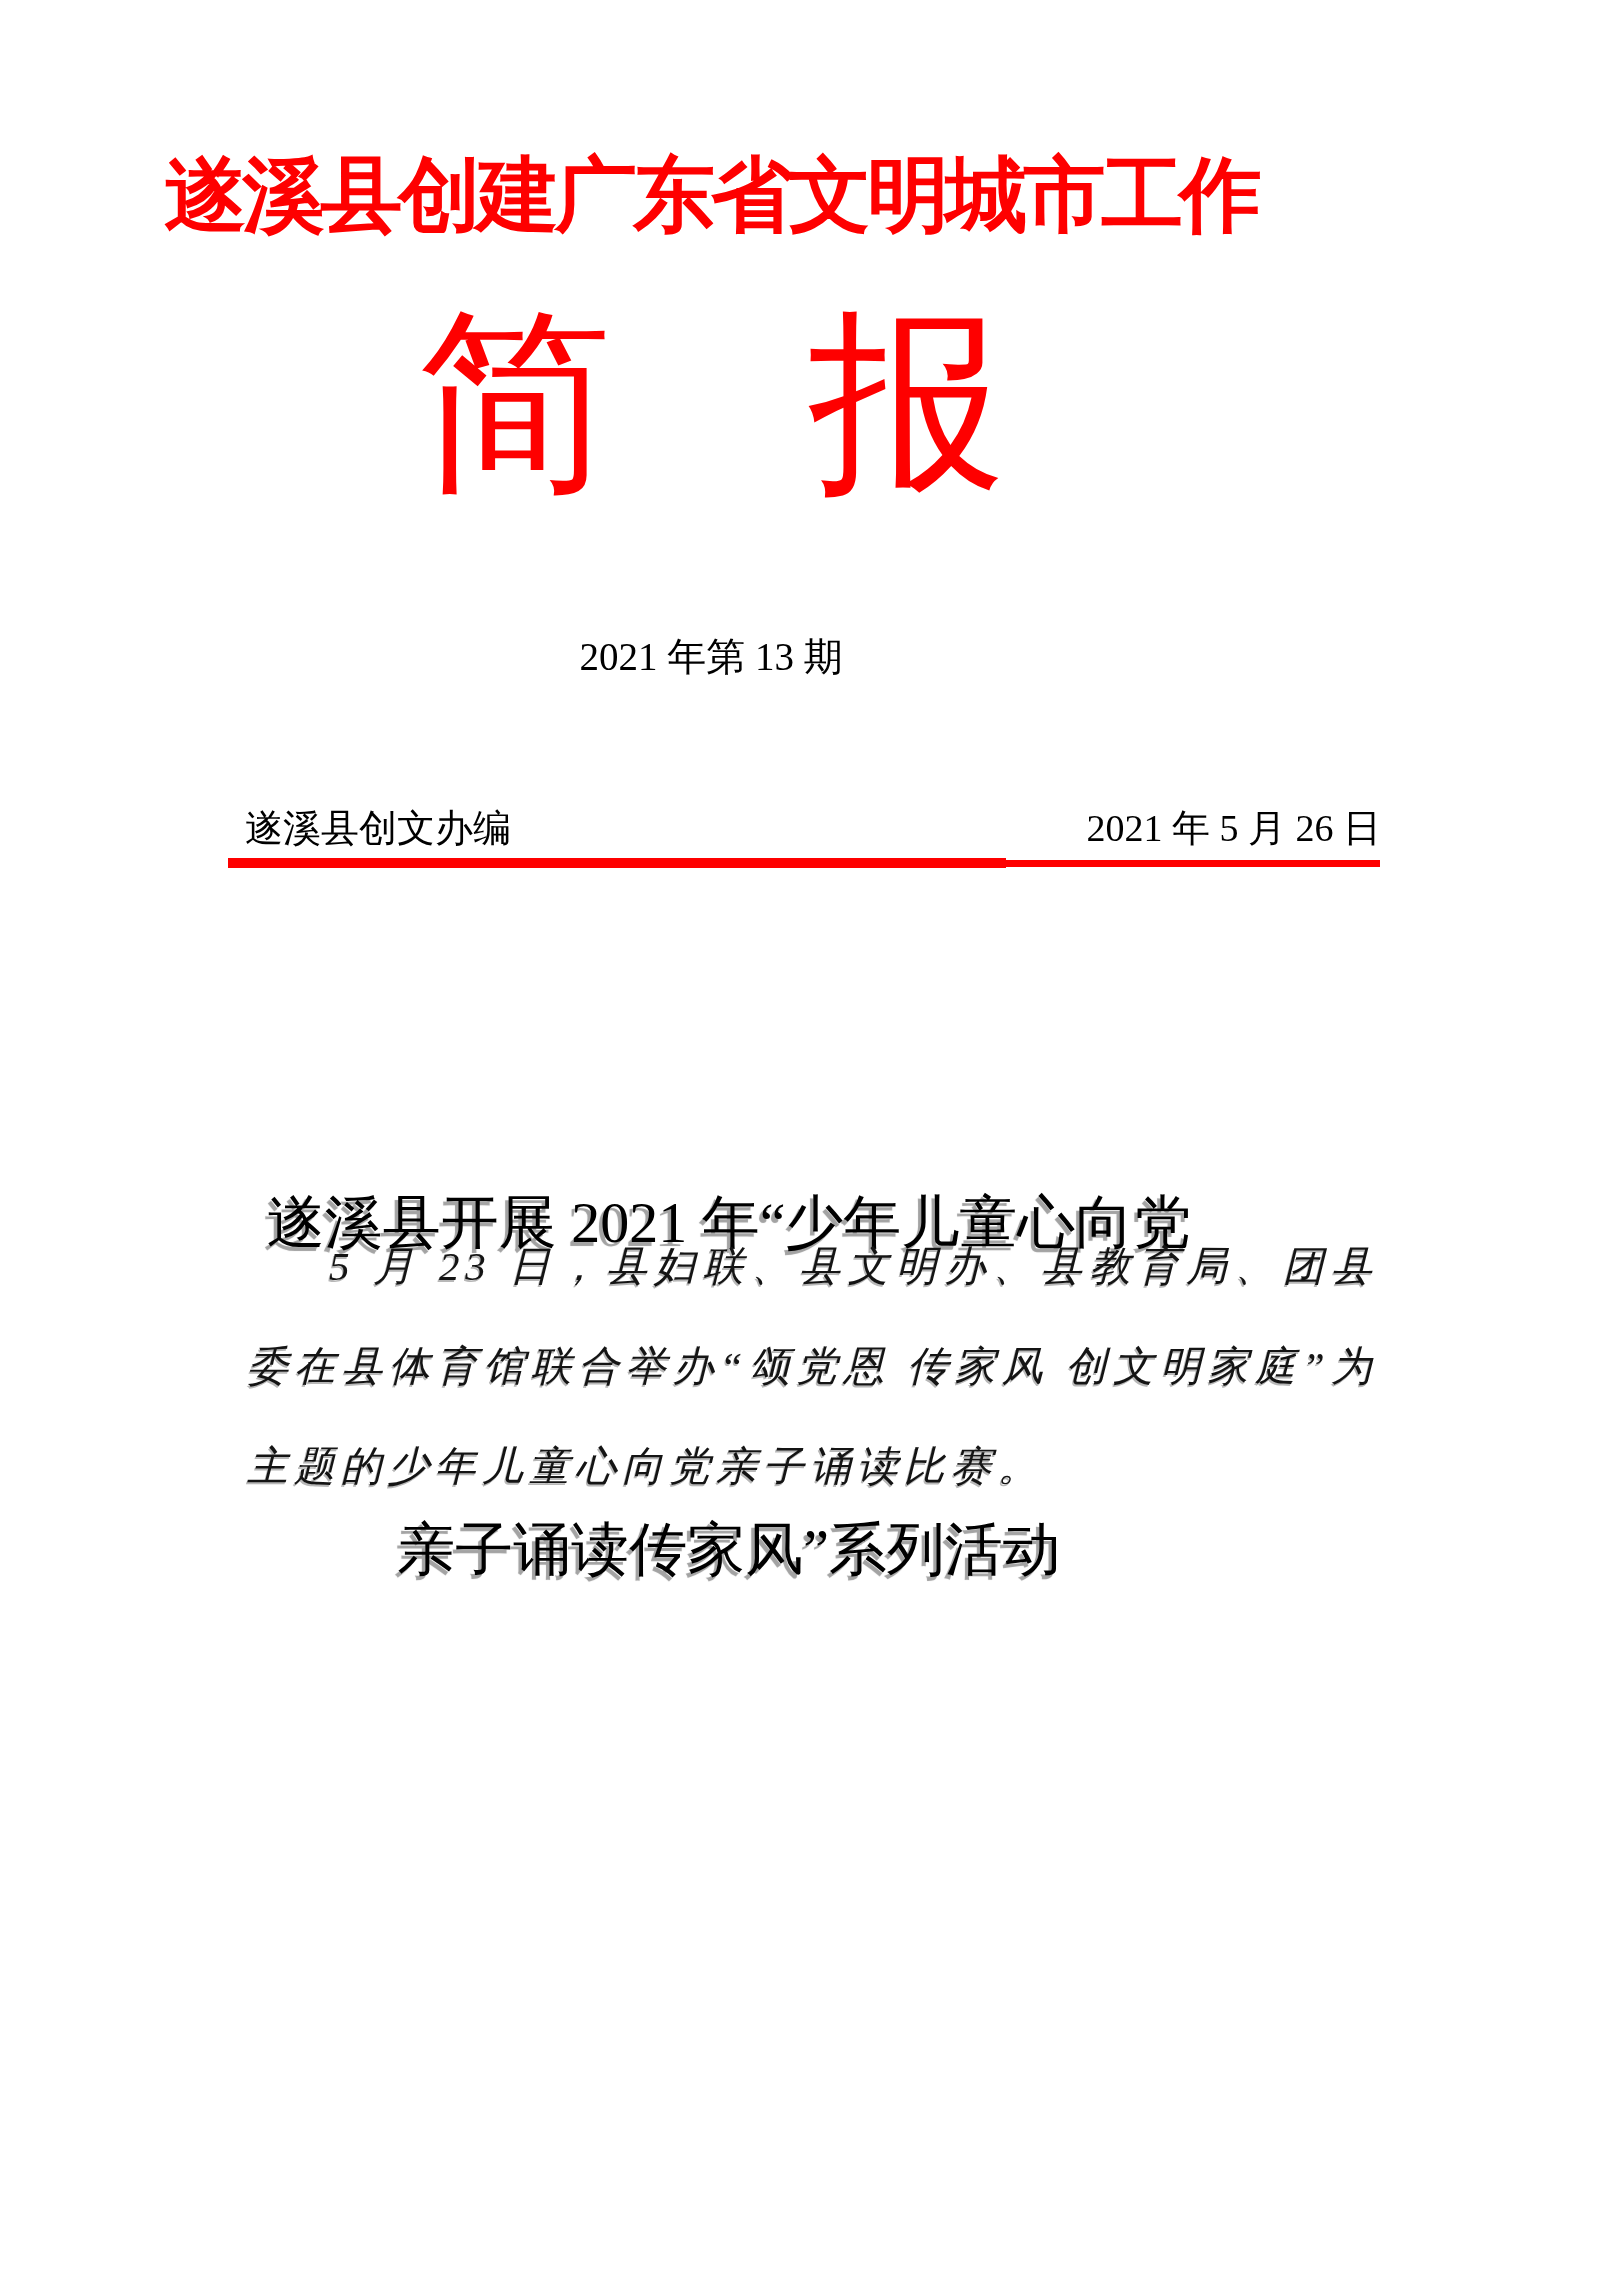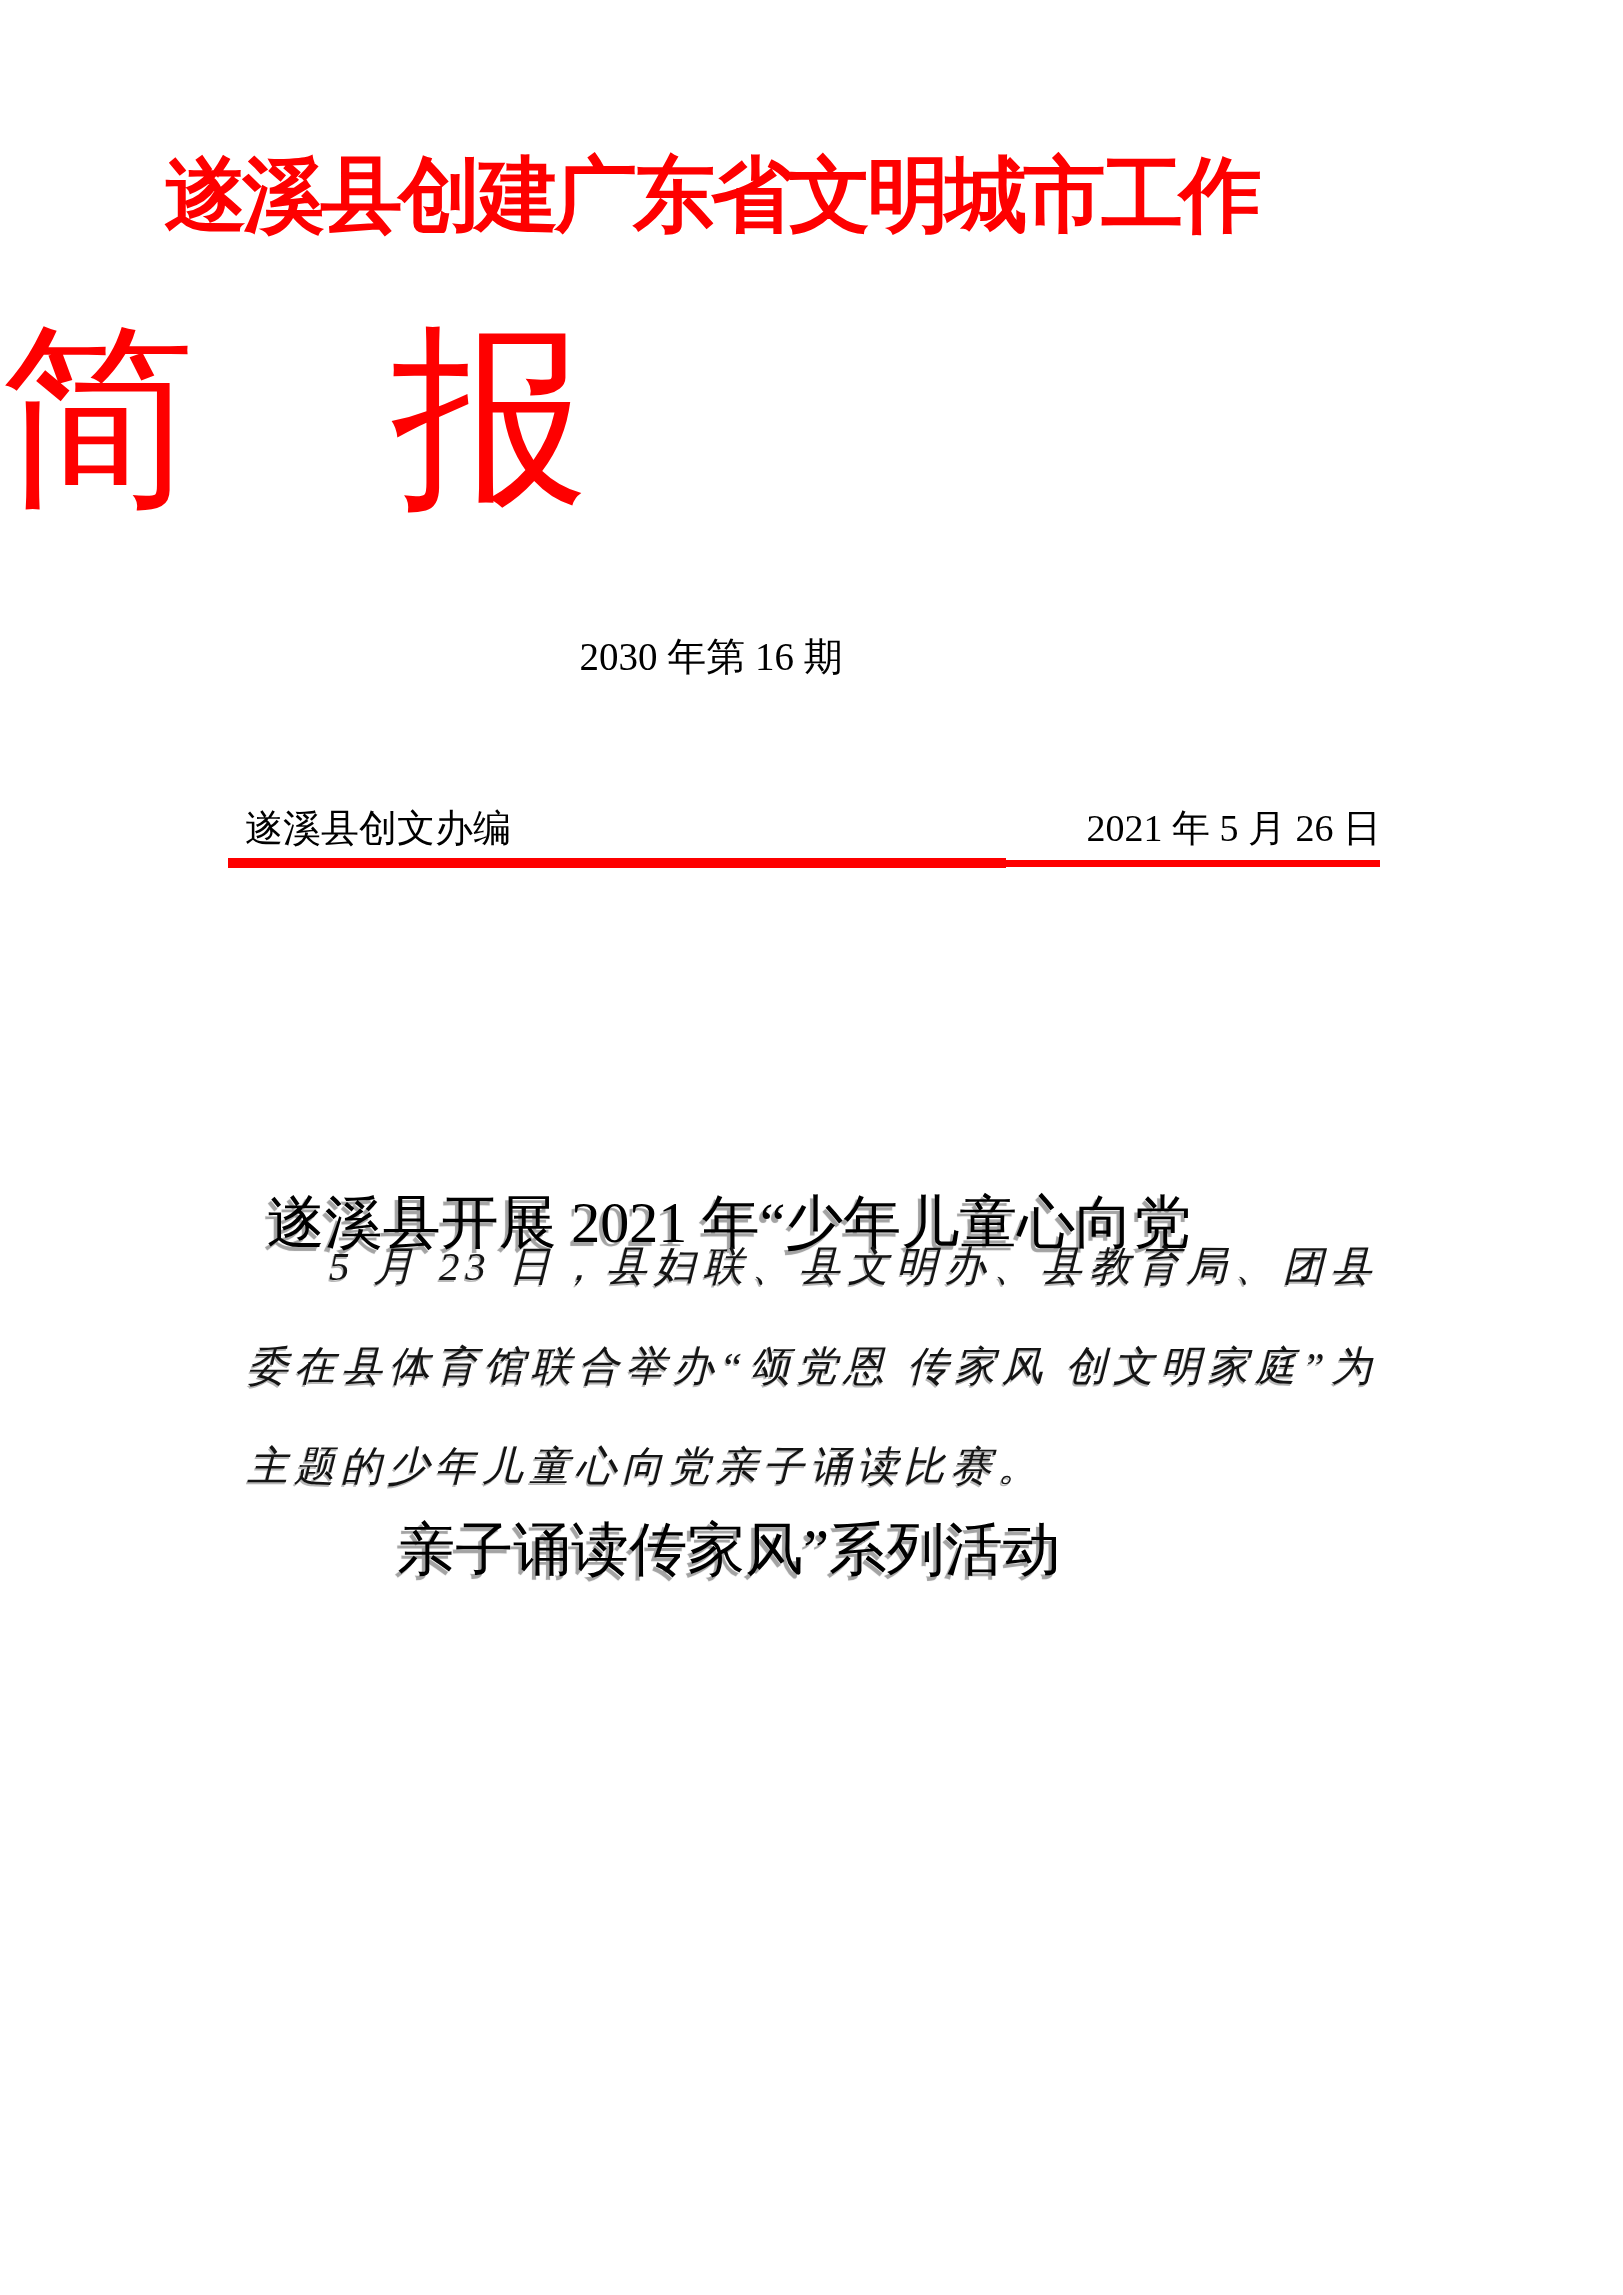--- a/index.html
+++ b/index.html
@@ -27,26 +27,27 @@
     line-height: 1.15;
     white-space: nowrap;
   }
 
   
   .bulletin-title {
     position: absolute;
     top: 306px;
     left: 0;
     width: 100%;
-    text-align: left;
+    text-align: center;
     font-size: 196px;
     font-weight: normal;
     color: #fe0000;
     line-height: 1.15;
     white-space: pre;
+    font-family: Liberation Mono, monospace;
   }
 
   
   .issue-line {
     position: absolute;
     top: 634px;
     left: 0;
     width: 100%;
     text-align: center;
     font-size: 39px;
@@ -128,21 +129,21 @@
 </style>
 </head>
 <body>
 
 <div class="page">
 
   <div class="org-title">遂溪县创建广东省文明城市工作</div>
 
   <div class="bulletin-title">简　报</div>
 
-  <div class="issue-line">2030 年第 16 期</div>
+  <div class="issue-line">2021 年第 13 期</div>
 
   <div class="meta-row">
     <span>遂溪县创文办编</span>
     <span>2021 年 5 月 26 日</span>
   </div>
 
   <div class="red-rule">
     <div class="seg-left"></div>
     <div class="seg-right"></div>
   </div>

